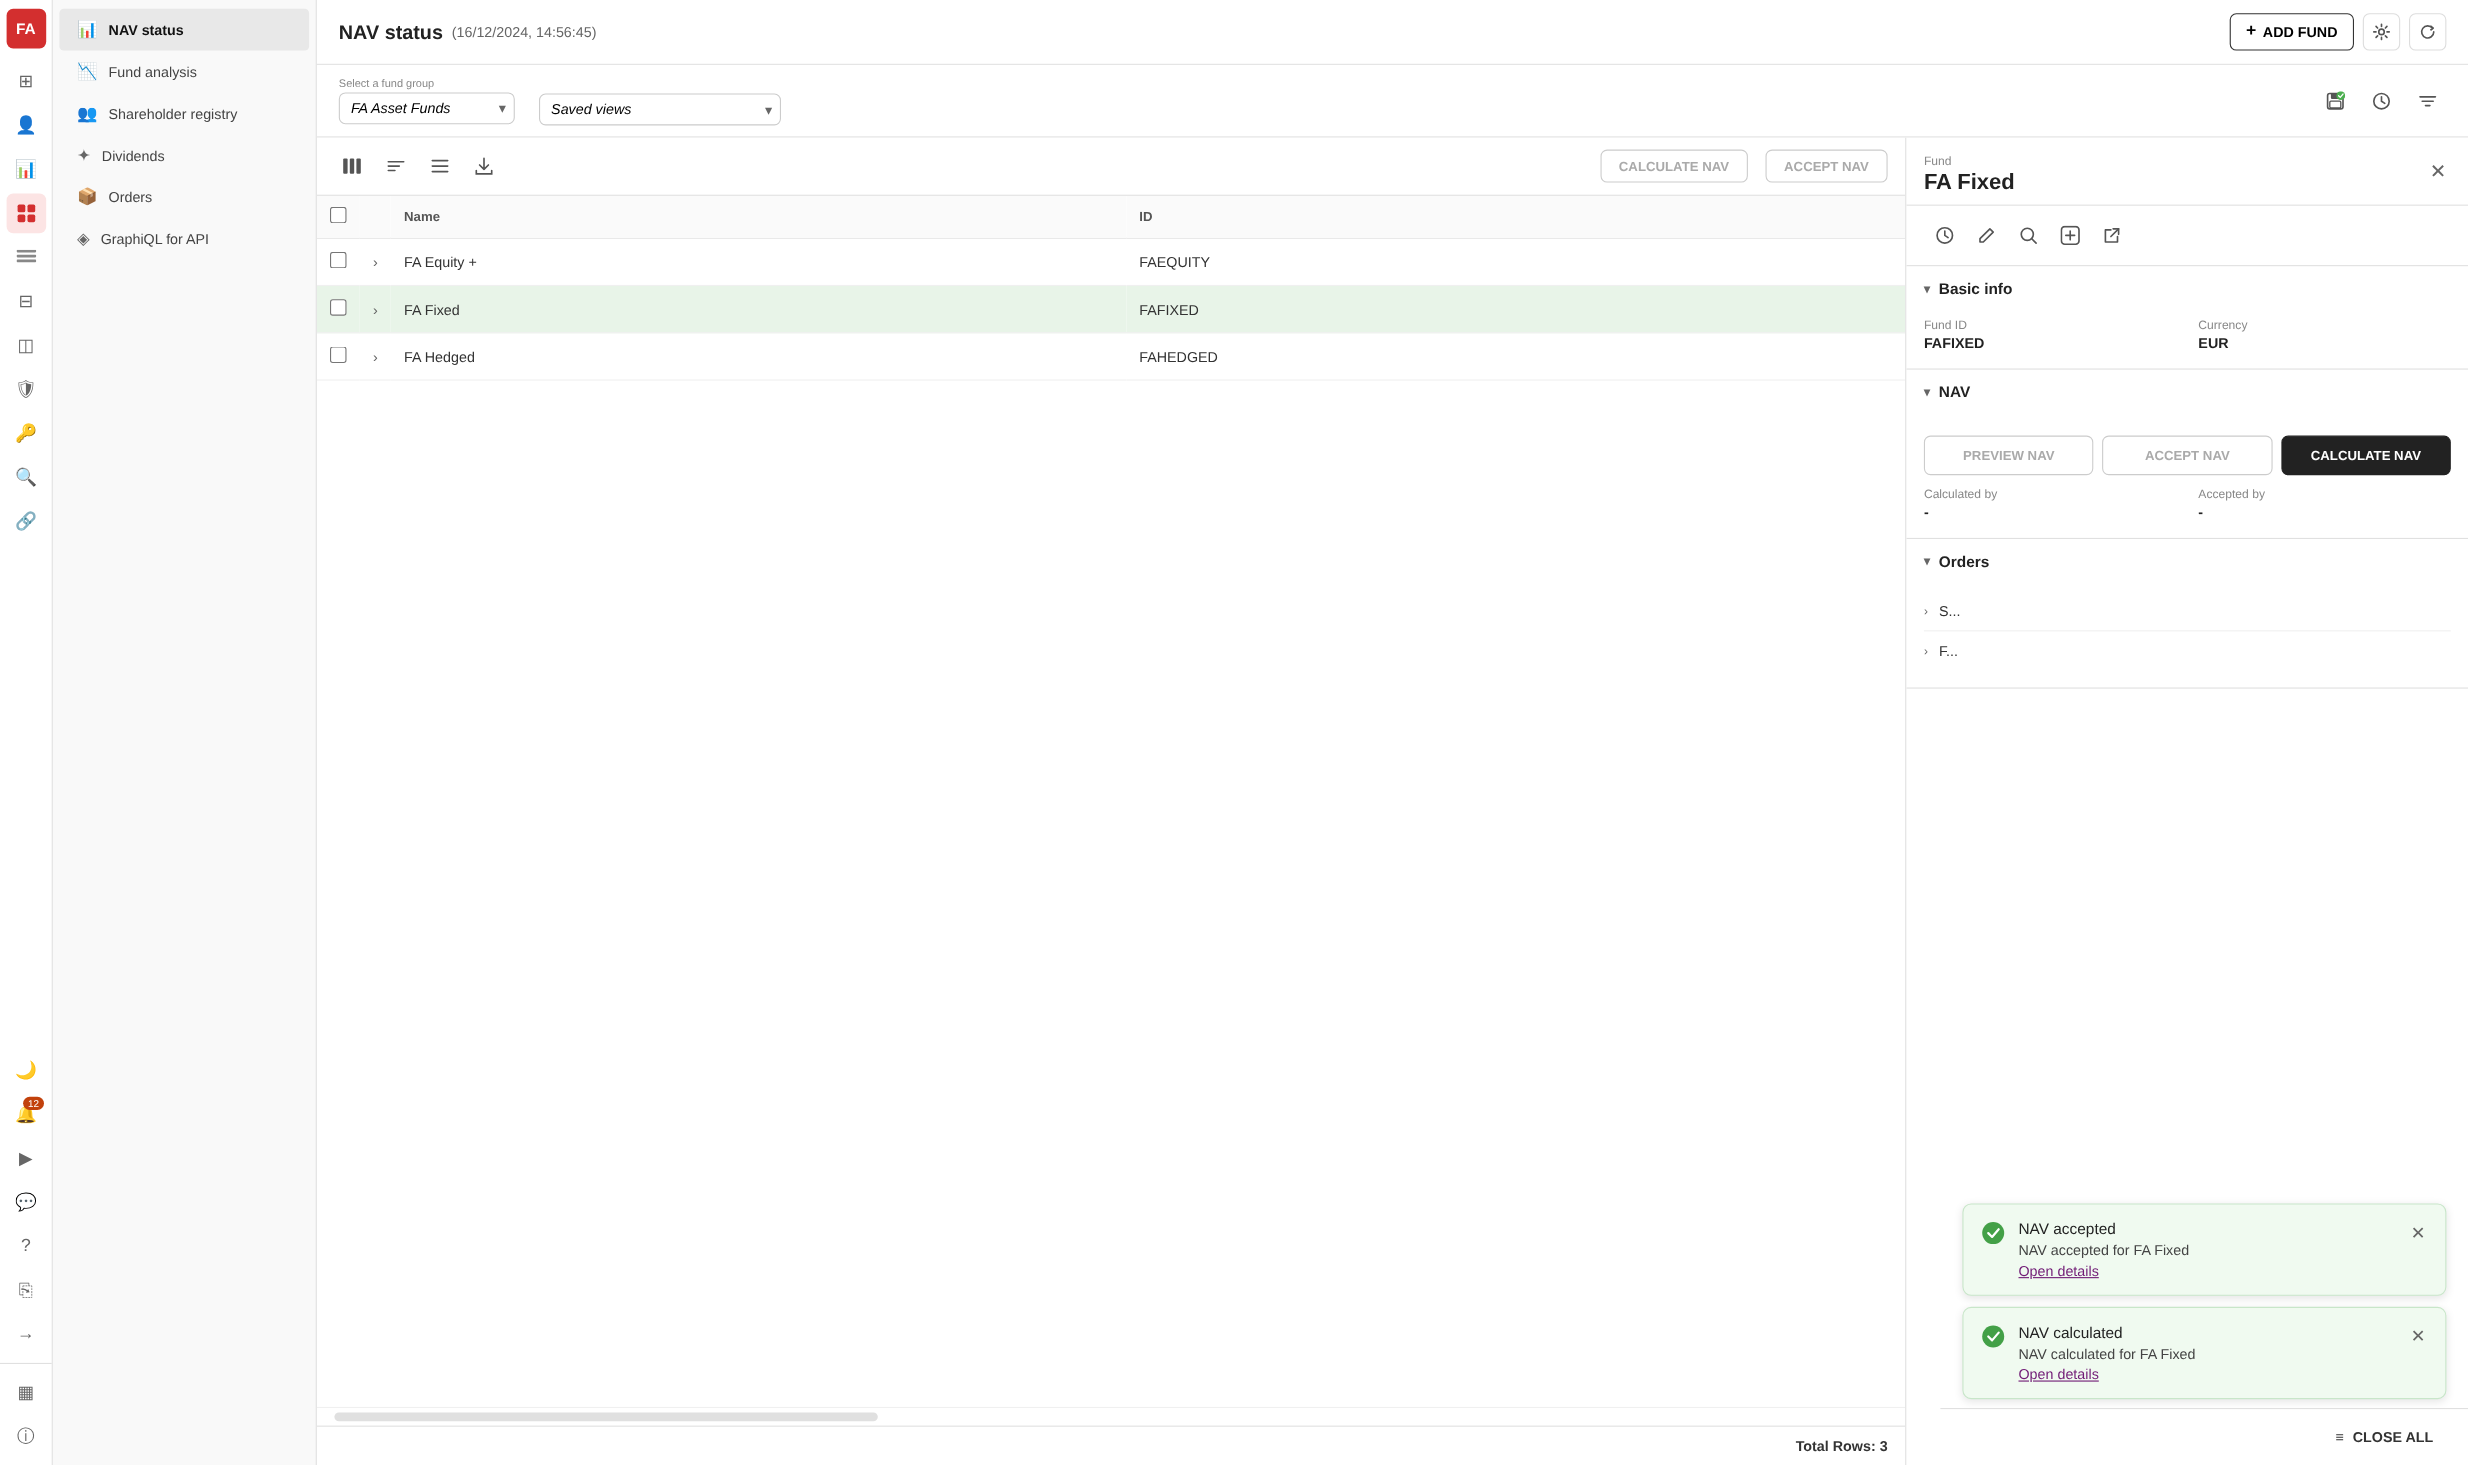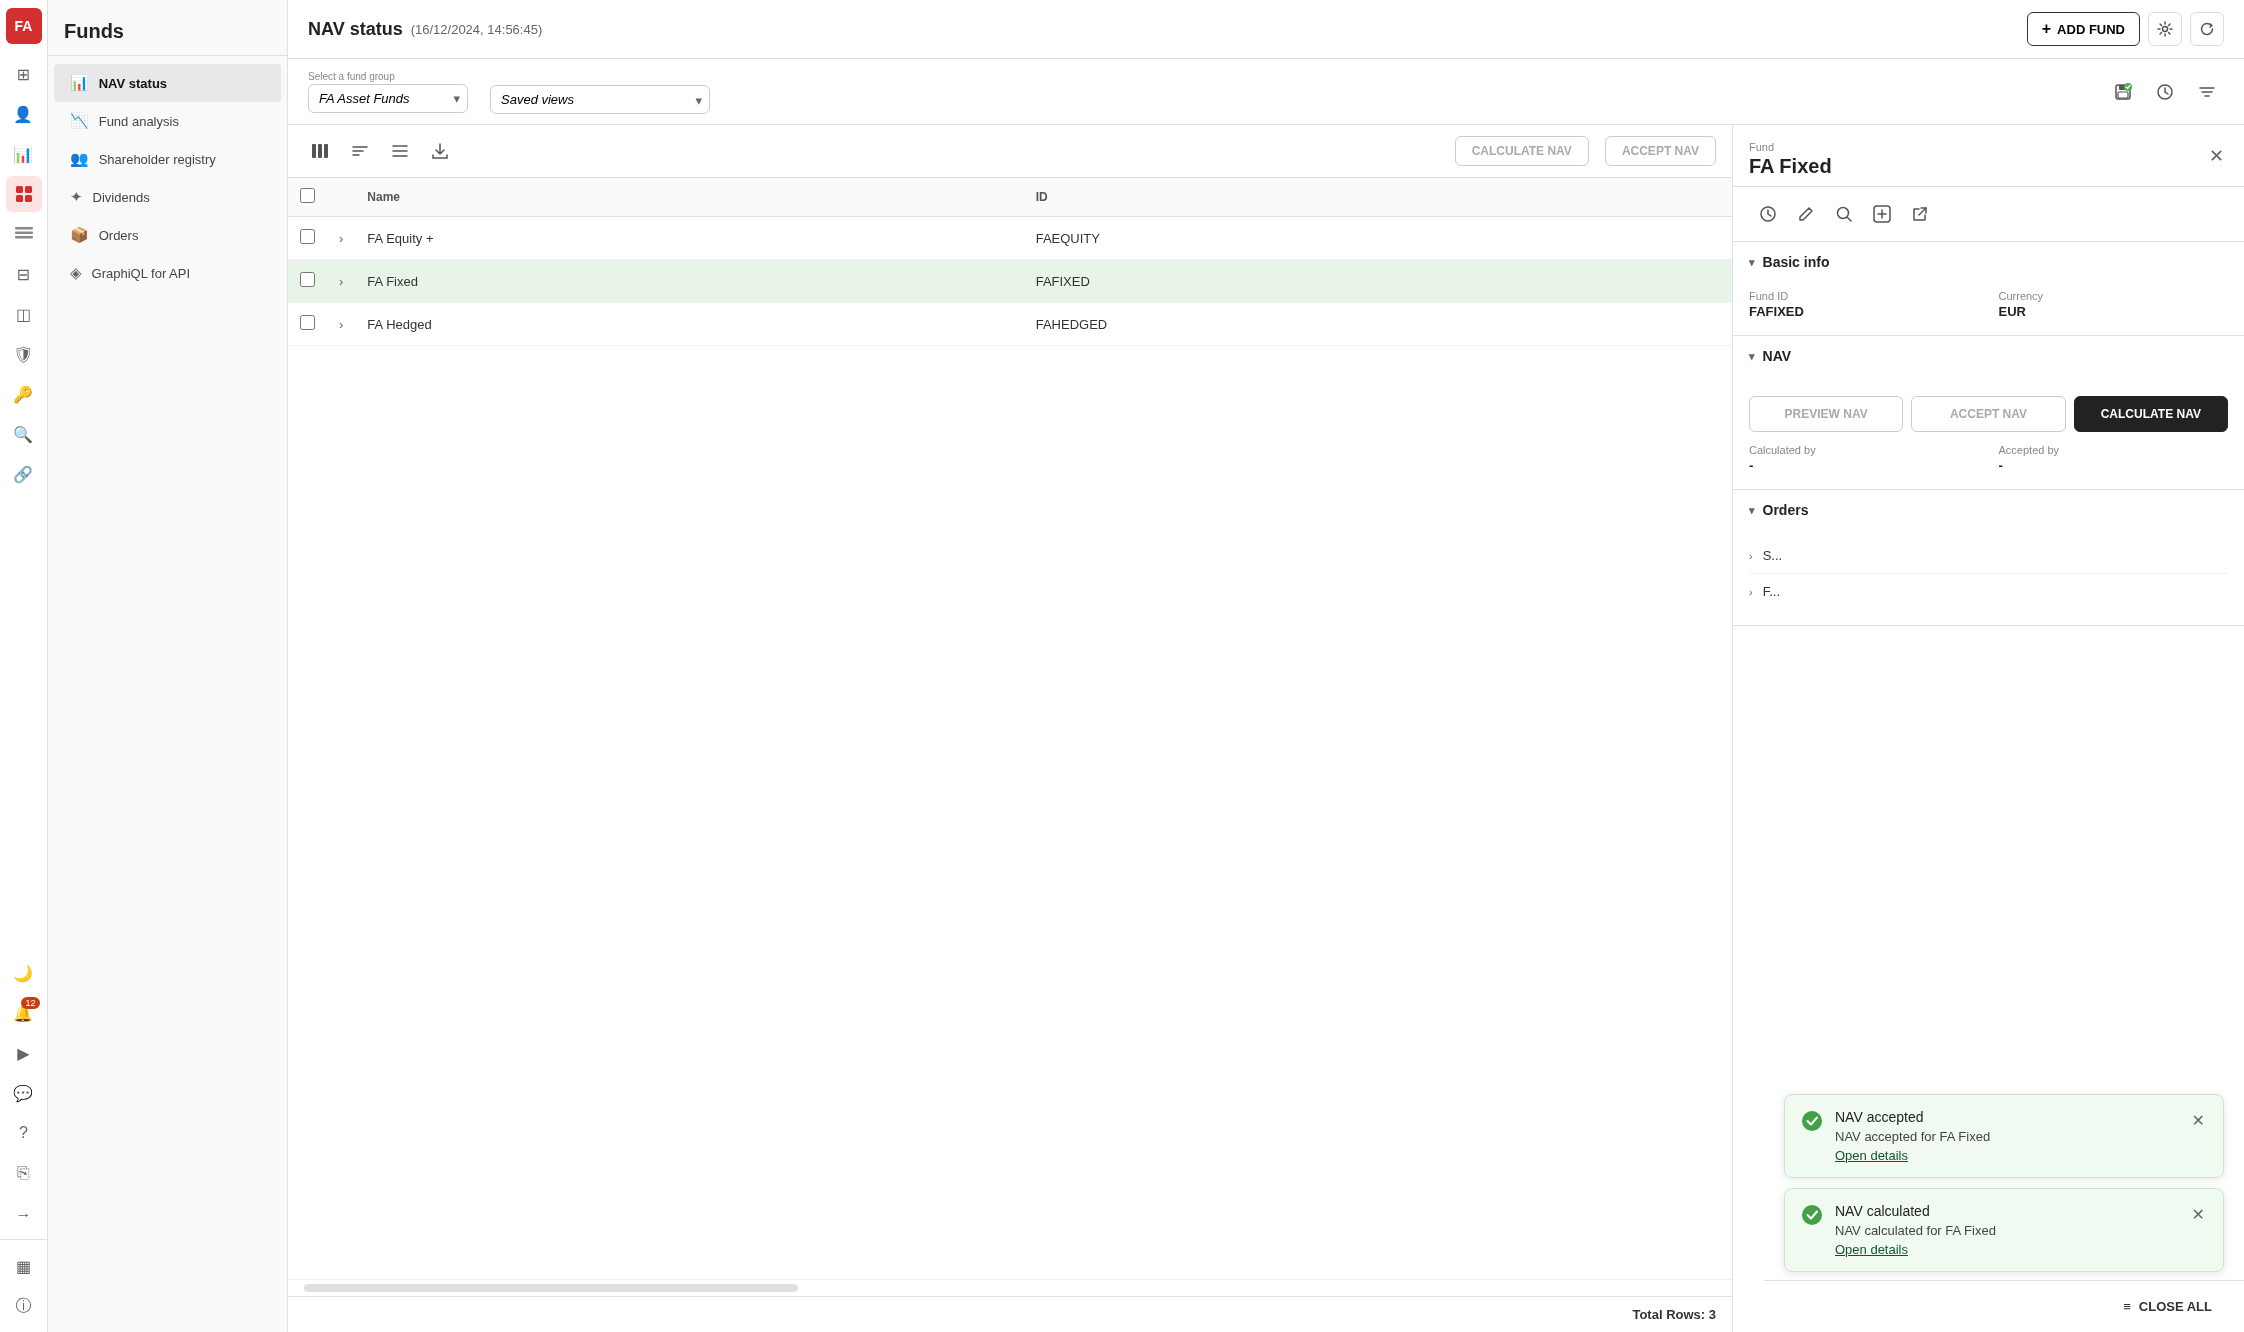--- a/index.html
+++ b/index.html
@@ -346,21 +346,21 @@
       padding: 14px 16px;
       display: flex;
       align-items: flex-start;
       gap: 12px;
       box-shadow: 0 2px 8px rgba(0,0,0,0.1);
     }
     .toast-icon { color: #43a047; font-size: 20px; margin-top: 1px; flex-shrink: 0; }
     .toast-body { flex: 1; }
     .toast-title { font-size: 14px; font-weight: 400; color: #222; margin-bottom: 4px; }
     .toast-msg { font-size: 13px; color: #444; }
-    .toast-link { color: #14532d; text-decoration: underline; cursor: pointer; font-size: 13px; margin-top: 4px; display: block; }
+    .toast-link { color: #701a75; text-decoration: underline; cursor: pointer; font-size: 13px; margin-top: 4px; display: block; }
     .toast-close { cursor: pointer; color: #666; font-size: 16px; padding: 2px; }
 
     
     .close-all-bar {
       position: fixed;
       bottom: 0;
       right: 0;
       width: 480px;
       background: #fff;
       border-top: 1px solid #e0e0e0;
@@ -426,21 +426,20 @@
   <div class="nav-icon" title="Help">?</div>
   <div class="nav-icon" title="History">⎘</div>
   <div class="nav-icon" title="Logout">→</div>
 
   <div style="border-top:1px solid #e0e0e0; width:100%; margin:4px 0;"></div>
   <div class="nav-icon" title="Storage">▦</div>
   <div class="nav-icon" title="Info">ⓘ</div>
 </div>
 
 <div class="sidebar">
-  <div class="sidebar-header">Funds</div>
   <nav class="sidebar-nav">
     <div class="sidebar-item active">
       <span class="si-icon">📊</span>
       <span>NAV status</span>
     </div>
     <div class="sidebar-item">
       <span class="si-icon">📉</span>
       <span>Fund analysis</span>
     </div>
     <div class="sidebar-item">

